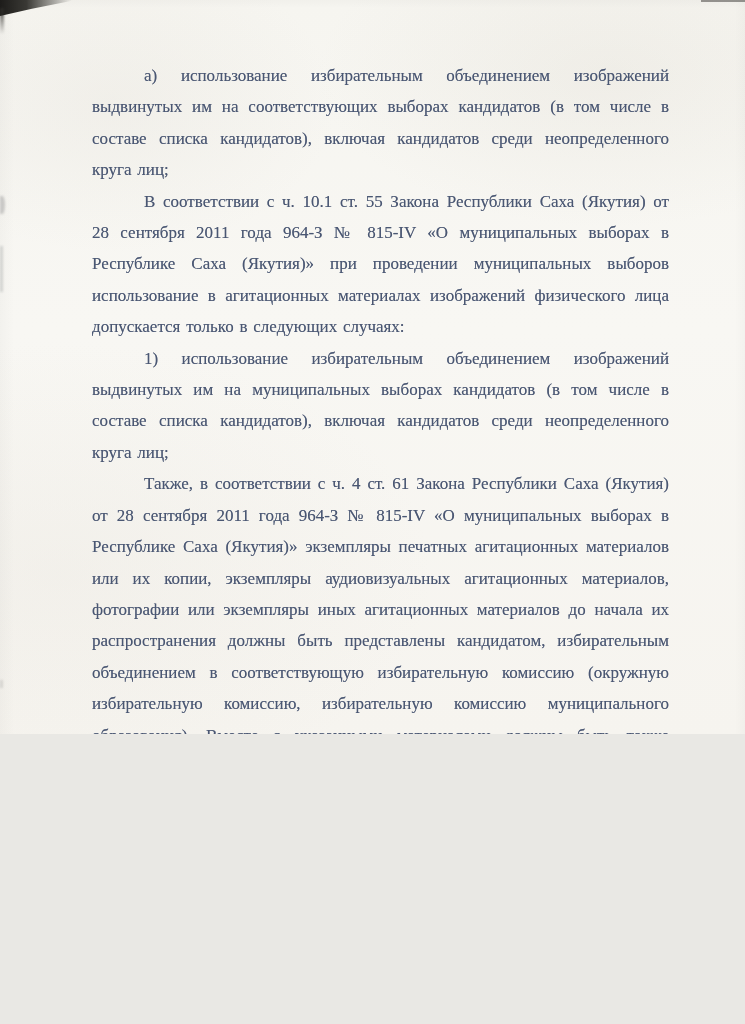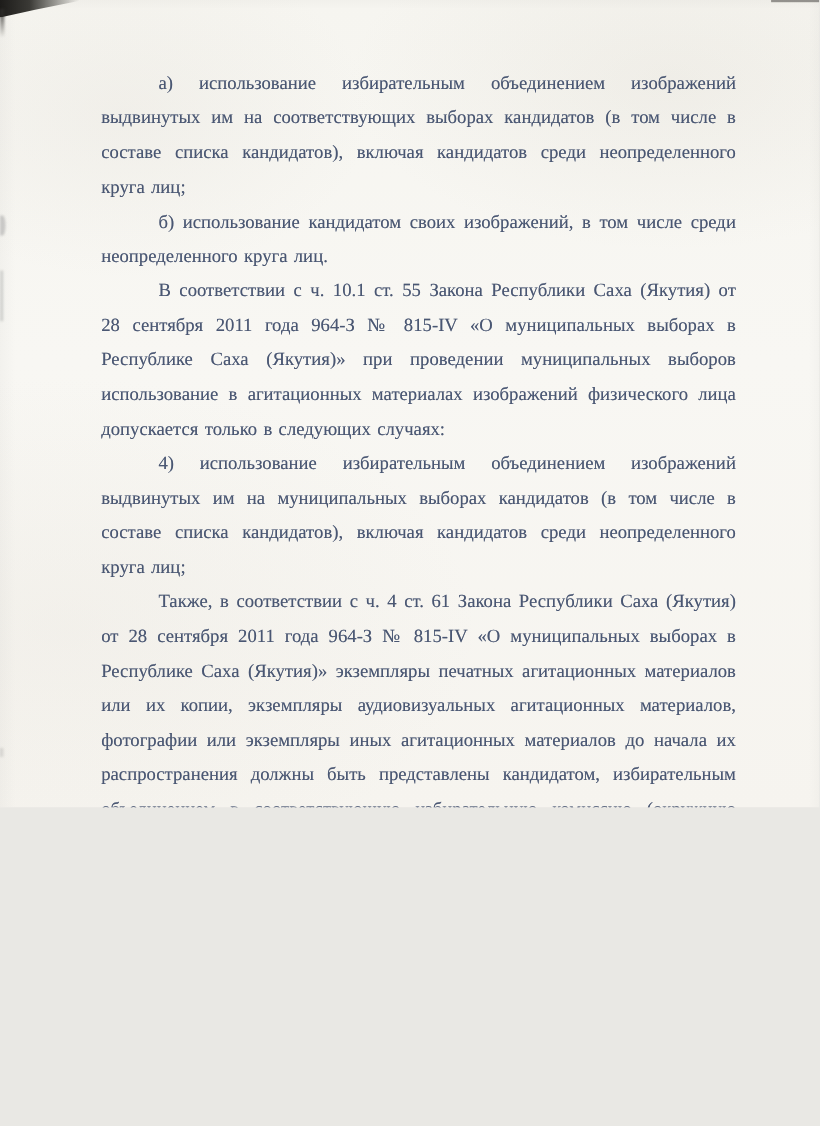--- a/index.html
+++ b/index.html
@@ -117,19 +117,18 @@
 
   <div class="corner-mark"></div>
   <div class="corner-mark-tail"></div>
   <div class="top-right-line"></div>
   <div class="edge-smudge-a"></div>
   <div class="edge-smudge-b"></div>
   <div class="edge-smudge-c"></div>
 
   <main class="text-block">
     <p>а) использование избирательным объединением изображений выдвинутых им на соответствующих выборах кандидатов (в том числе в составе списка кандидатов), включая кандидатов среди неопределенного круга лиц;</p>
-    <p>б) использование кандидатом своих изображений, в том числе среди неопределенного круга лиц.</p>
     <p>В соответствии с ч. 10.1 ст. 55 Закона Республики Саха (Якутия) от 28 сентября 2011 года 964-З № 815-IV «О муниципальных выборах в Республике Саха (Якутия)» при проведении муниципальных выборов использование в агитационных материалах изображений физического лица допускается только в следующих случаях:</p>
-    <p>4) использование избирательным объединением изображений выдвинутых им на муниципальных выборах кандидатов (в том числе в составе списка кандидатов), включая кандидатов среди неопределенного круга лиц;</p>
+    <p>1) использование избирательным объединением изображений выдвинутых им на муниципальных выборах кандидатов (в том числе в составе списка кандидатов), включая кандидатов среди неопределенного круга лиц;</p>
     <p>Также, в соответствии с ч. 4 ст. 61 Закона Республики Саха (Якутия) от 28 сентября 2011 года 964-З № 815-IV «О муниципальных выборах в Республике Саха (Якутия)» экземпляры печатных агитационных материалов или их копии, экземпляры аудиовизуальных агитационных материалов, фотографии или экземпляры иных агитационных материалов до начала их распространения должны быть представлены кандидатом, избирательным объединением в соответствующую избирательную комиссию (окружную избирательную комиссию, избирательную комиссию муниципального образования). Вместе с указанными материалами должны быть также представлены сведения о месте нахождения (об адресе места жительства) организации (лица), изготовившей и заказавшей (изготовившего и заказавшего) эти материалы, и копия документа об оплате изготовления</p>
   </main>
 
 </div>
 
 </body></html>

